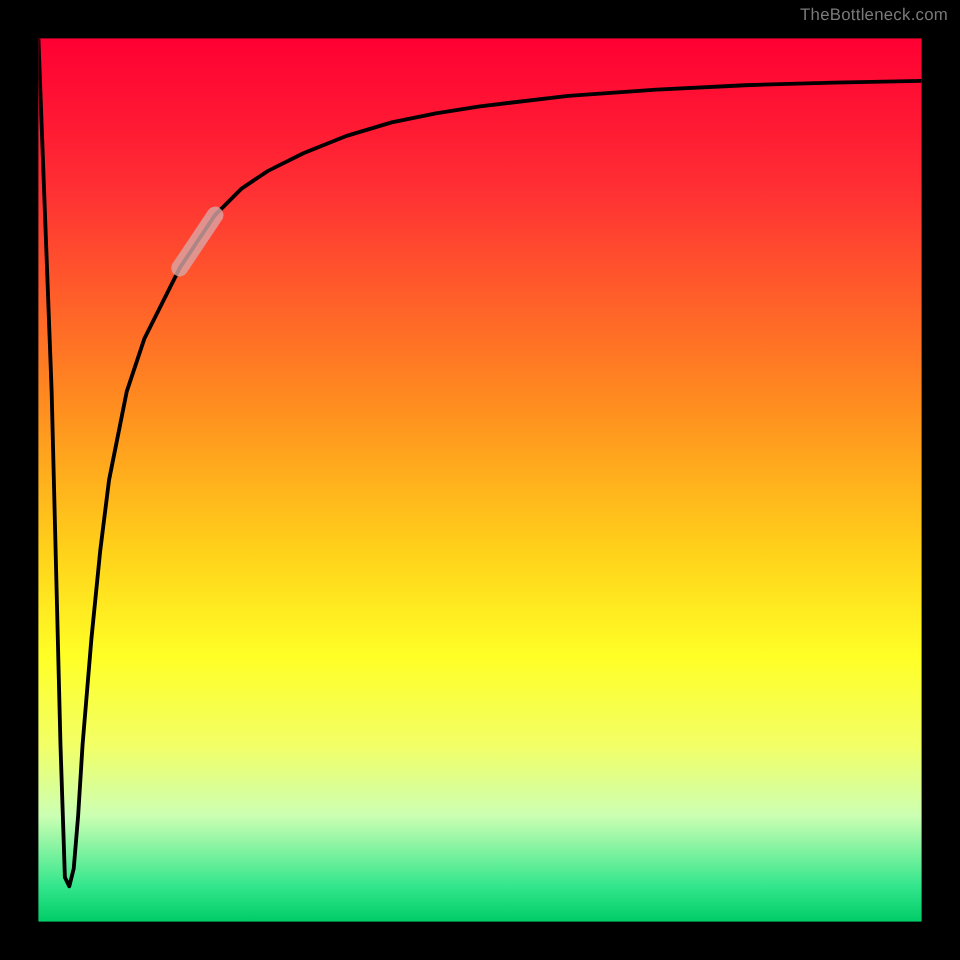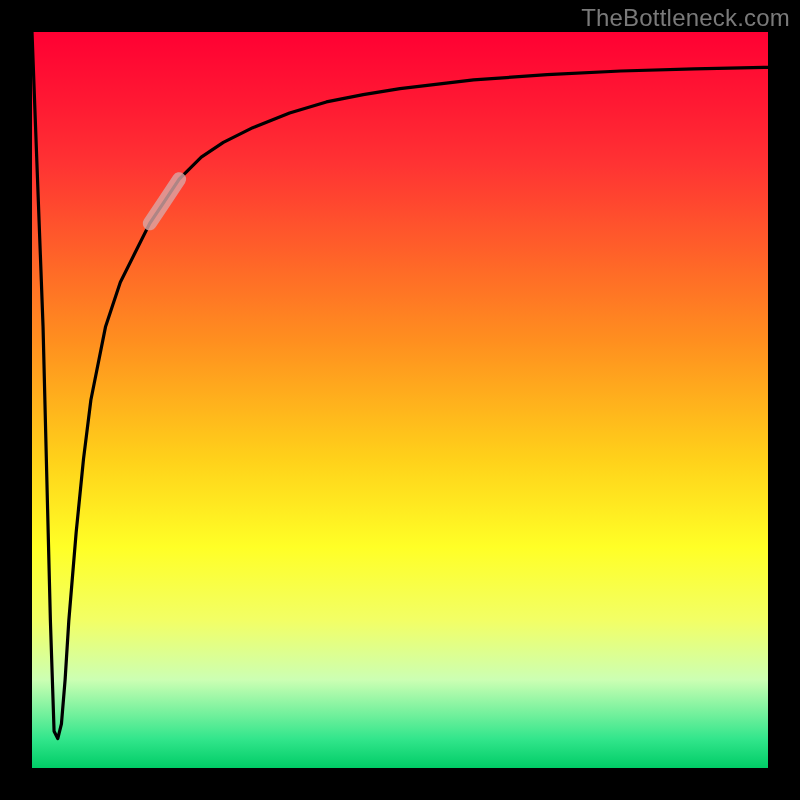--- a/index.html
+++ b/index.html
@@ -42,21 +42,21 @@
     left: 0;
     top: 0;
     width: 736px;
     height: 736px;
   }
   .watermark {
     position: absolute;
     top: 4px;
     right: 10px;
     color: #7a7a7a;
-    font-size: 24px;
+    font-size: 14px;
     letter-spacing: 0.2px;
     font-weight: 400;
     user-select: none;
   }
 </style>
 </head>
 <body>
 
 <div class="stage">
 

